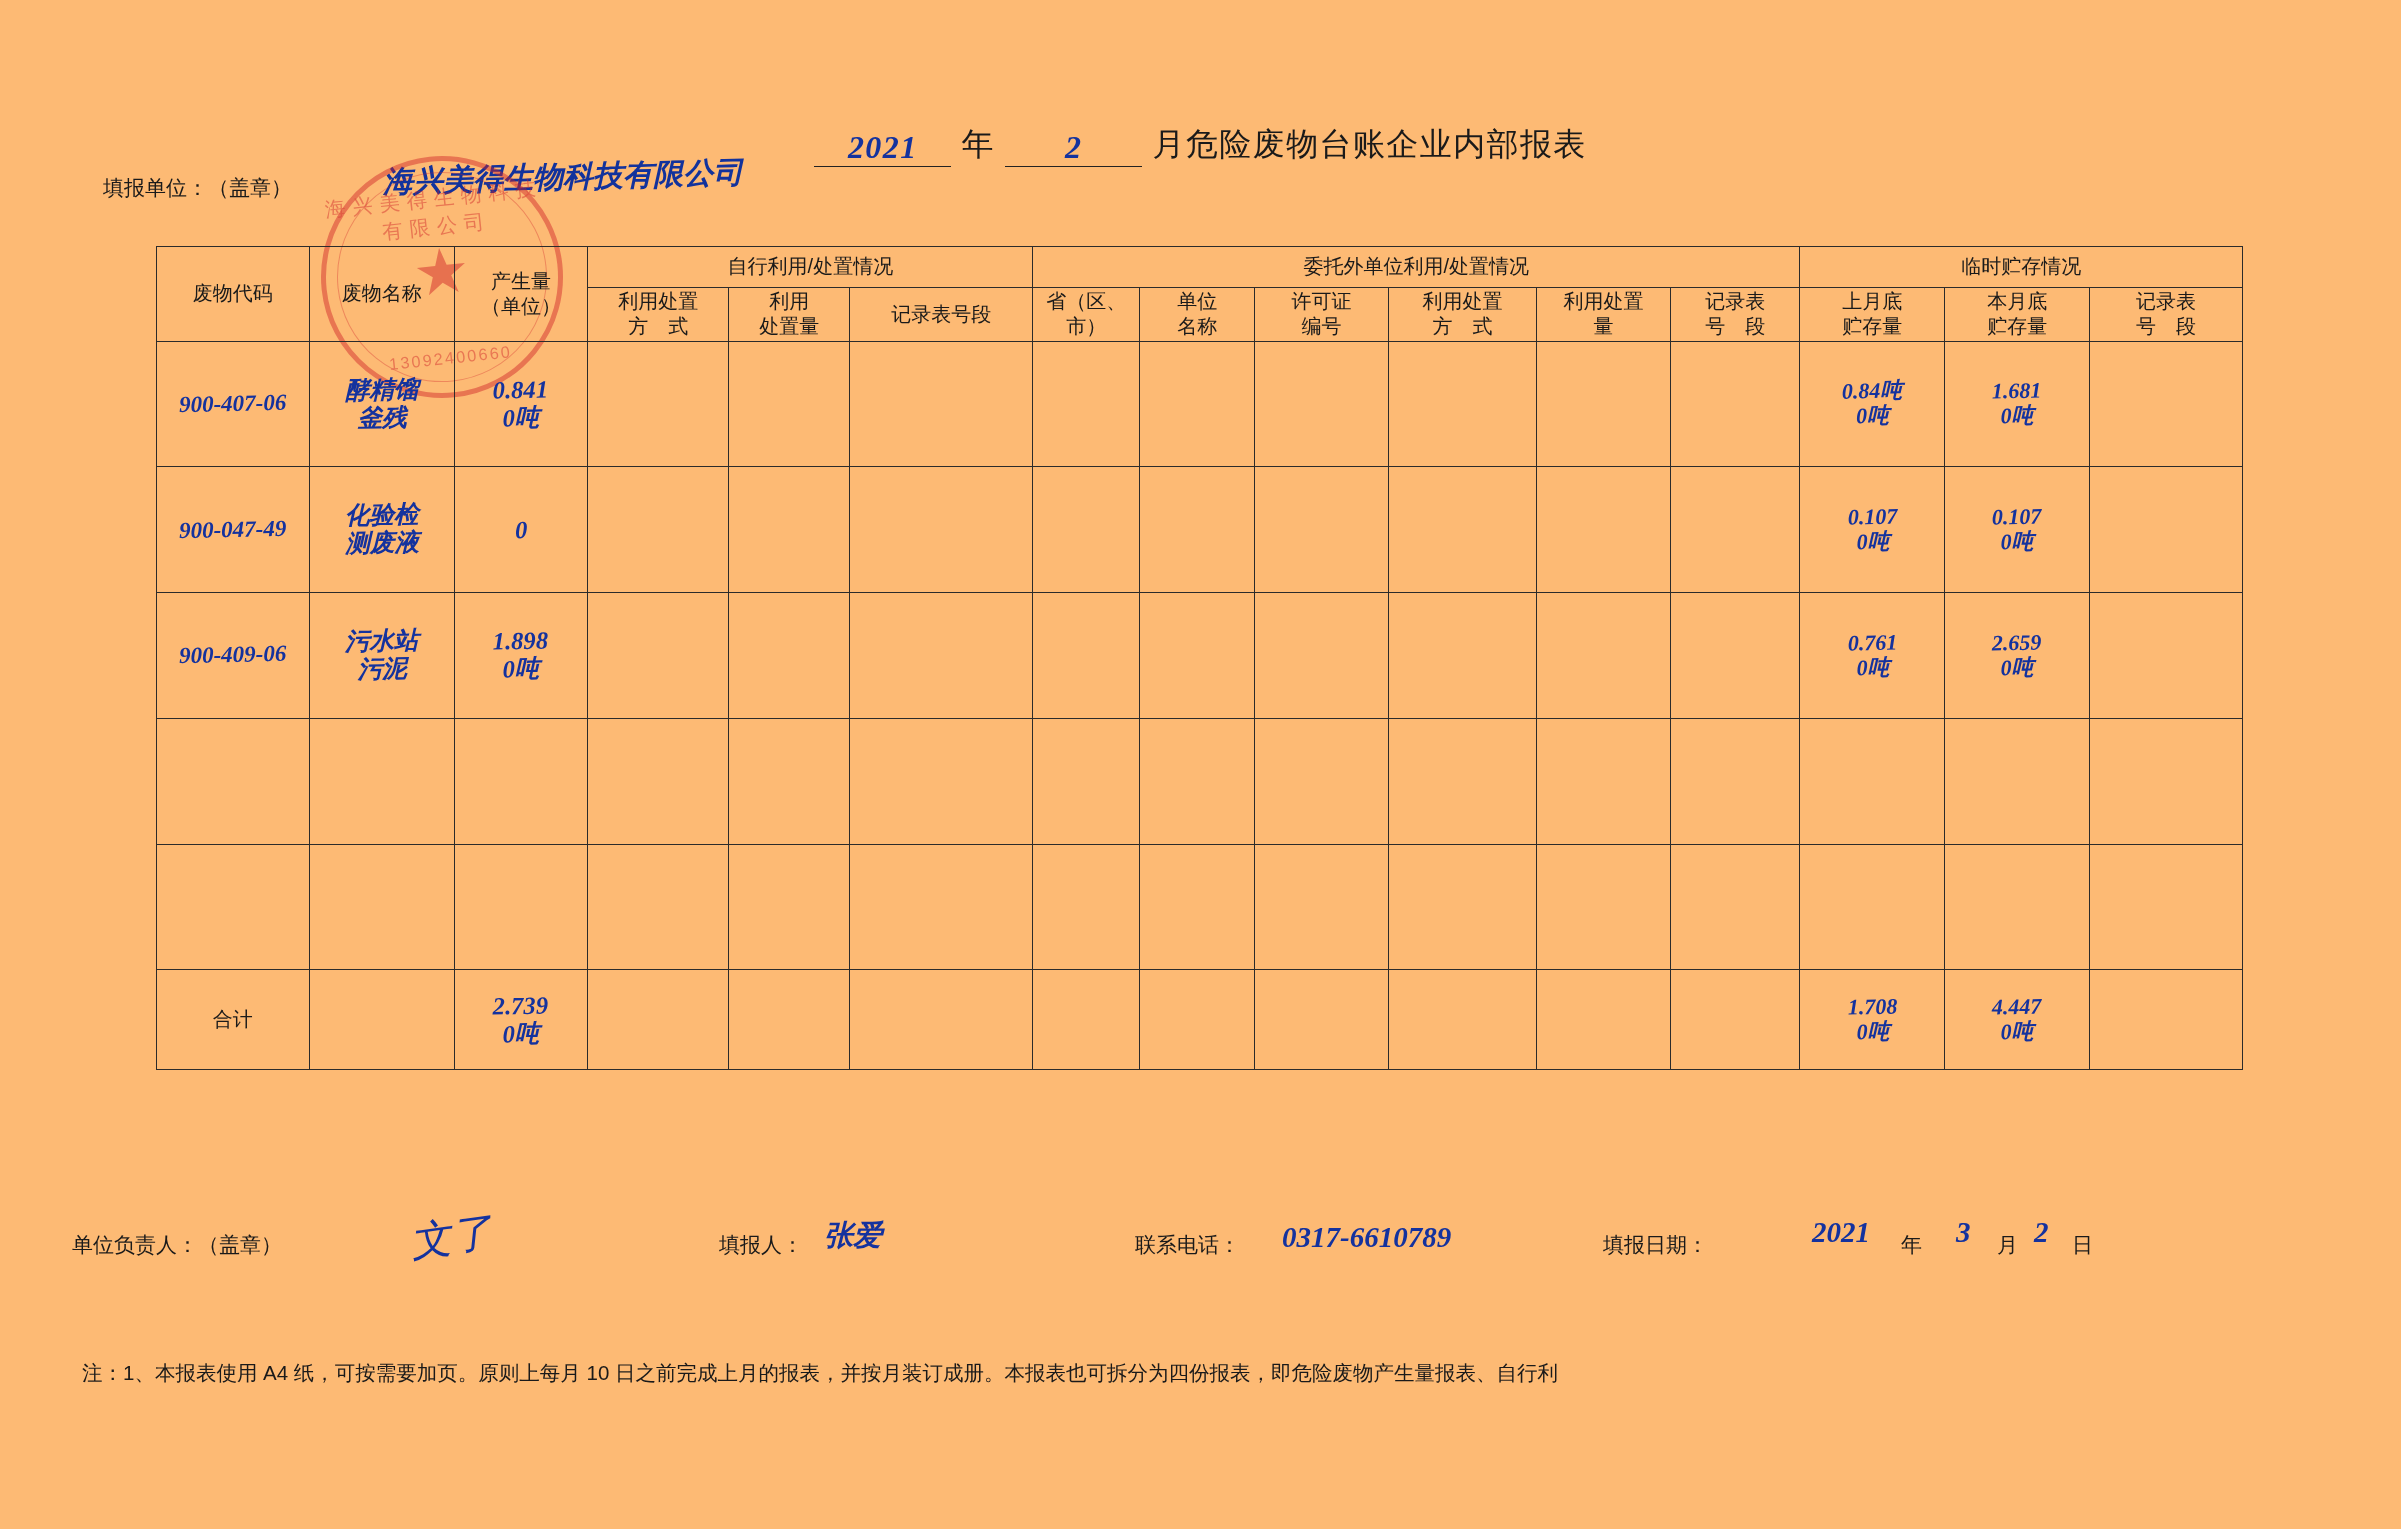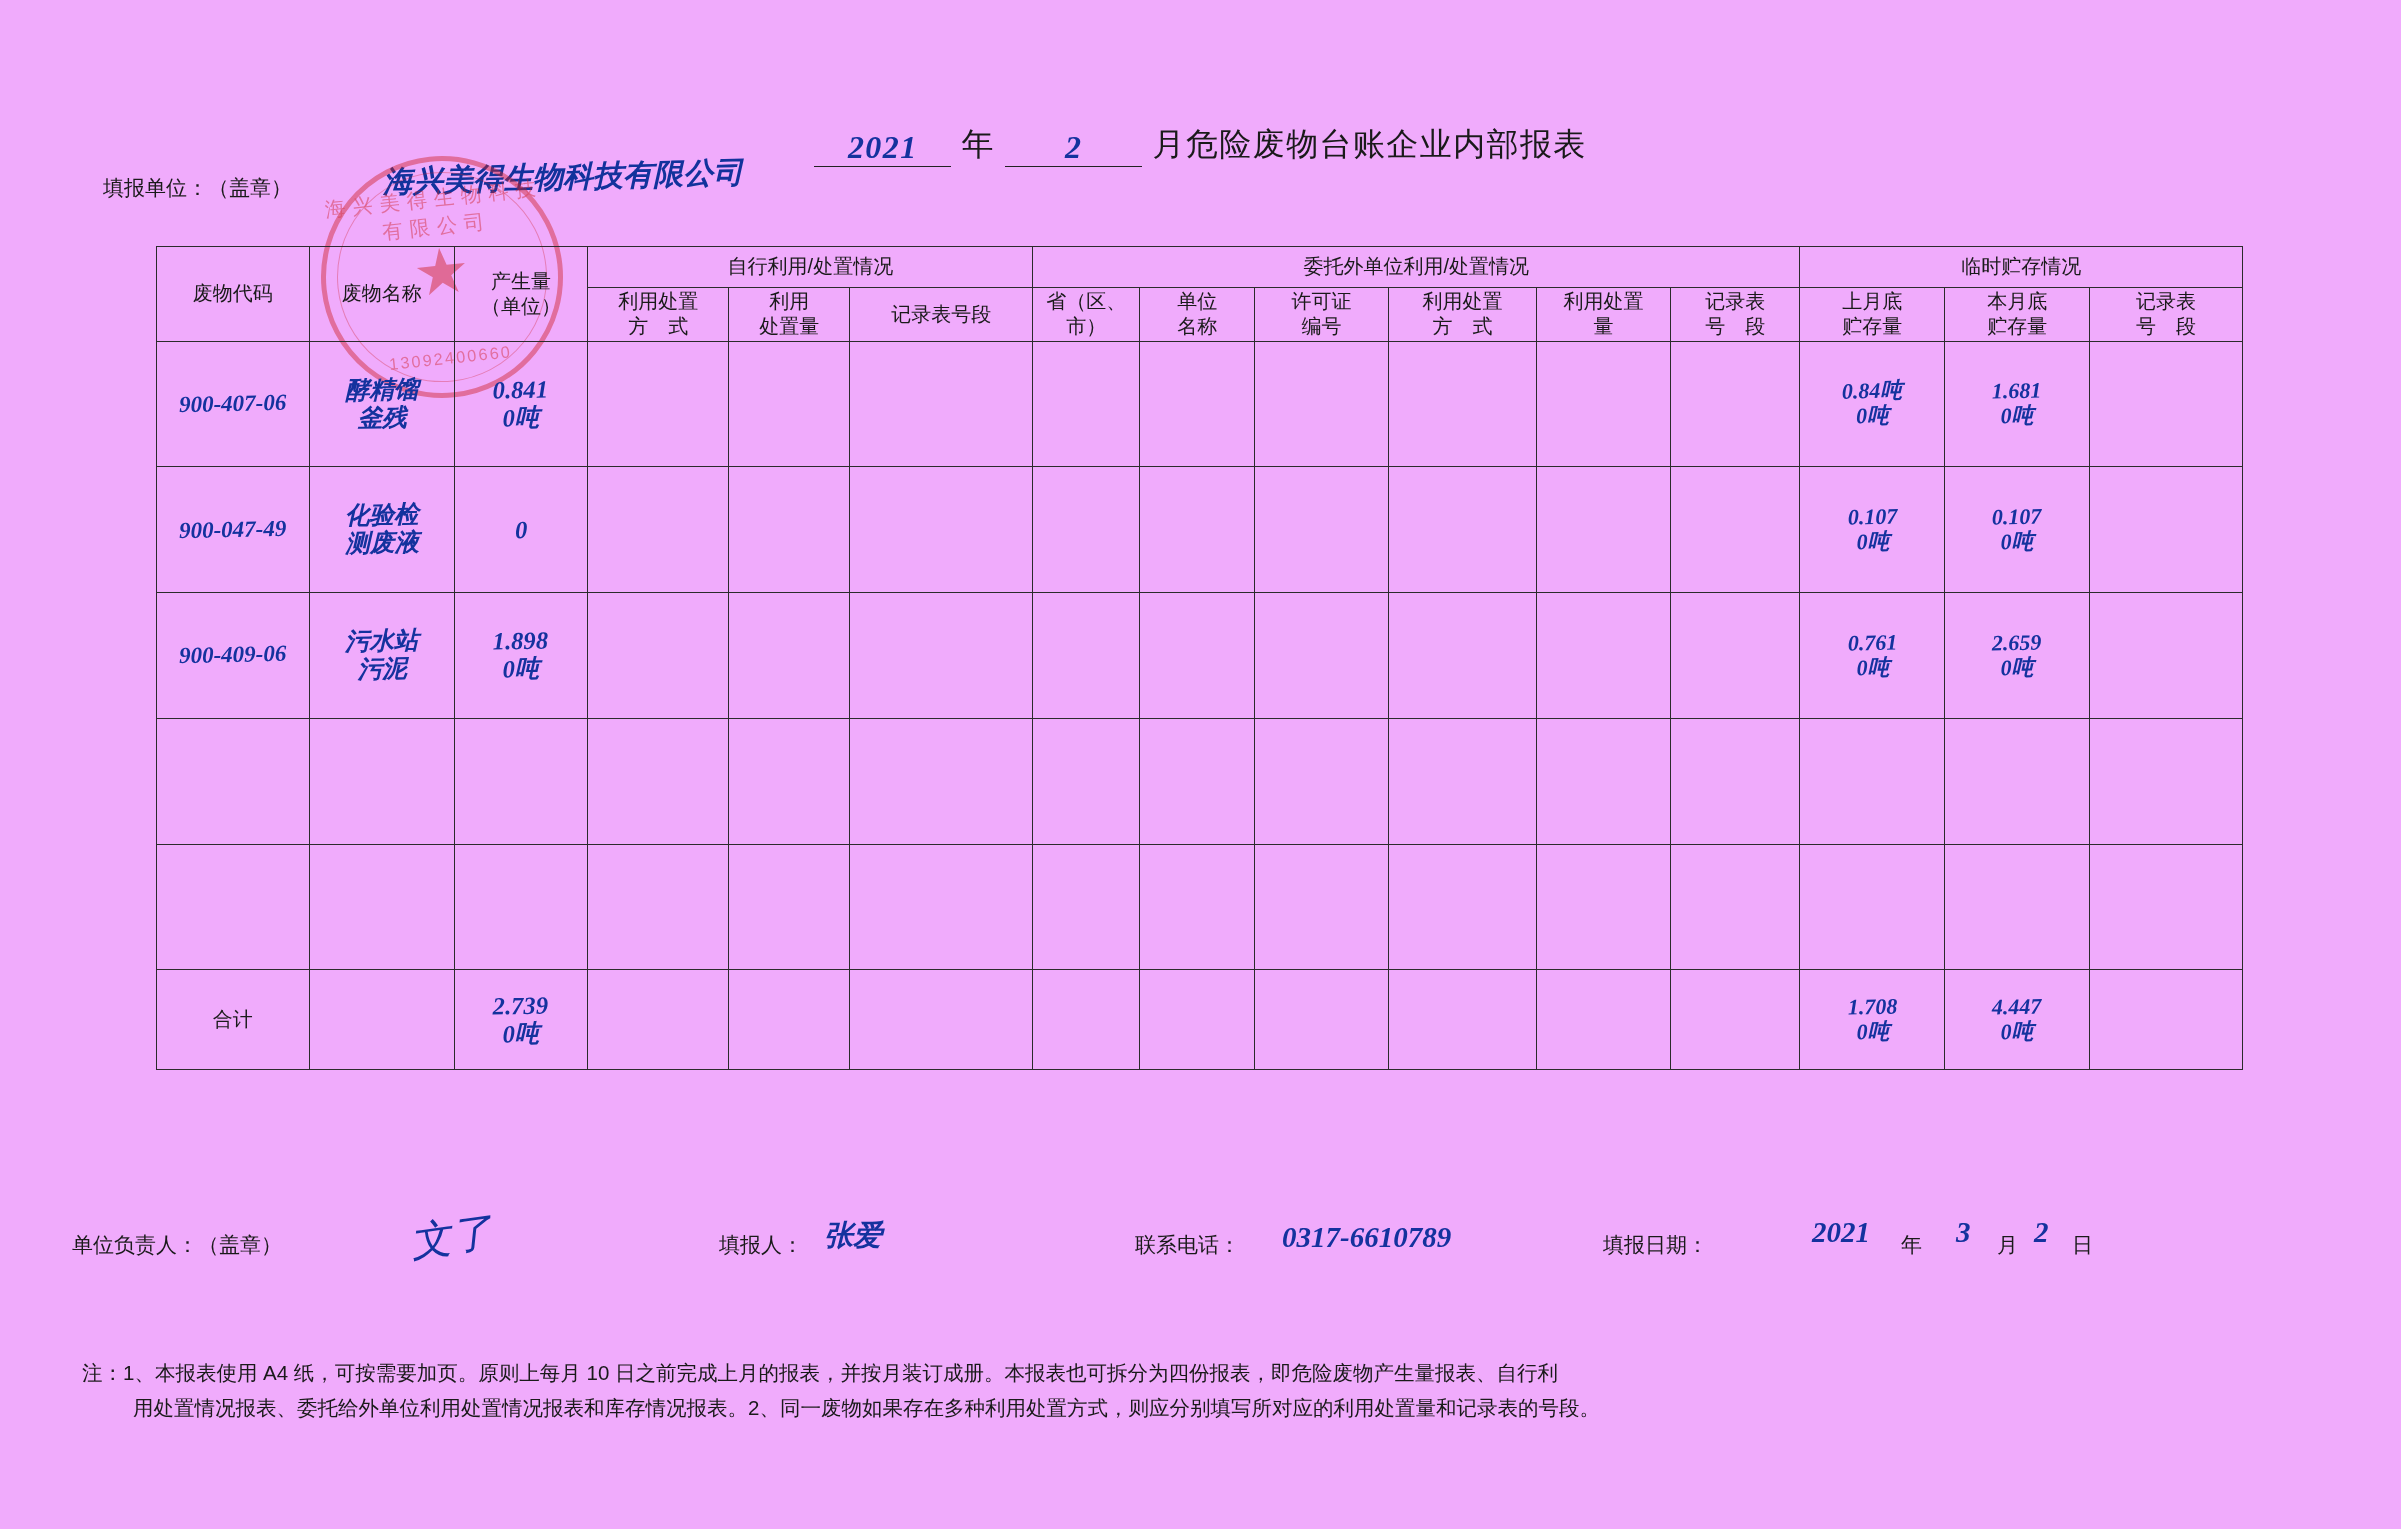--- a/index.html
+++ b/index.html
@@ -11,21 +11,21 @@
     width: 2401px;
     height: 1530px;
     position: relative;
     font-family: "Liberation Sans", sans-serif;
     color: #1a1a1a;
     overflow: hidden;
   }
   .page {
     position: absolute;
     inset: 0;
-    background: #f0abfc;
+    background: #fdba74;
   }
 
   
   .title-row {
     position: absolute;
     top: 123px;
     left: 0;
     width: 2401px;
     text-align: center;
     font-size: 32px;
@@ -411,17 +411,16 @@
   </div>
   <div class="sig-seal">文了</div>
   <div class="sig-hw" style="top:1216px; left:824px">张爱</div>
   <div class="sig-hw" style="top:1221px; left:1282px">0317-6610789</div>
   <div class="sig-hw" style="top:1216px; left:1812px">2021</div>
   <div class="sig-hw" style="top:1216px; left:1956px">3</div>
   <div class="sig-hw" style="top:1216px; left:2034px">2</div>
 
   <div class="notes">
     <p>注：1、本报表使用 A4 纸，可按需要加页。原则上每月 10 日之前完成上月的报表，并按月装订成册。本报表也可拆分为四份报表，即危险废物产生量报表、自行利</p>
-    <p class="indent">用处置情况报表、委托给外单位利用处置情况报表和库存情况报表。2、同一废物如果存在多种利用处置方式，则应分别填写所对应的利用处置量和记录表的号段。</p>
   </div>
 
 </div>
 
 
 </body></html>

